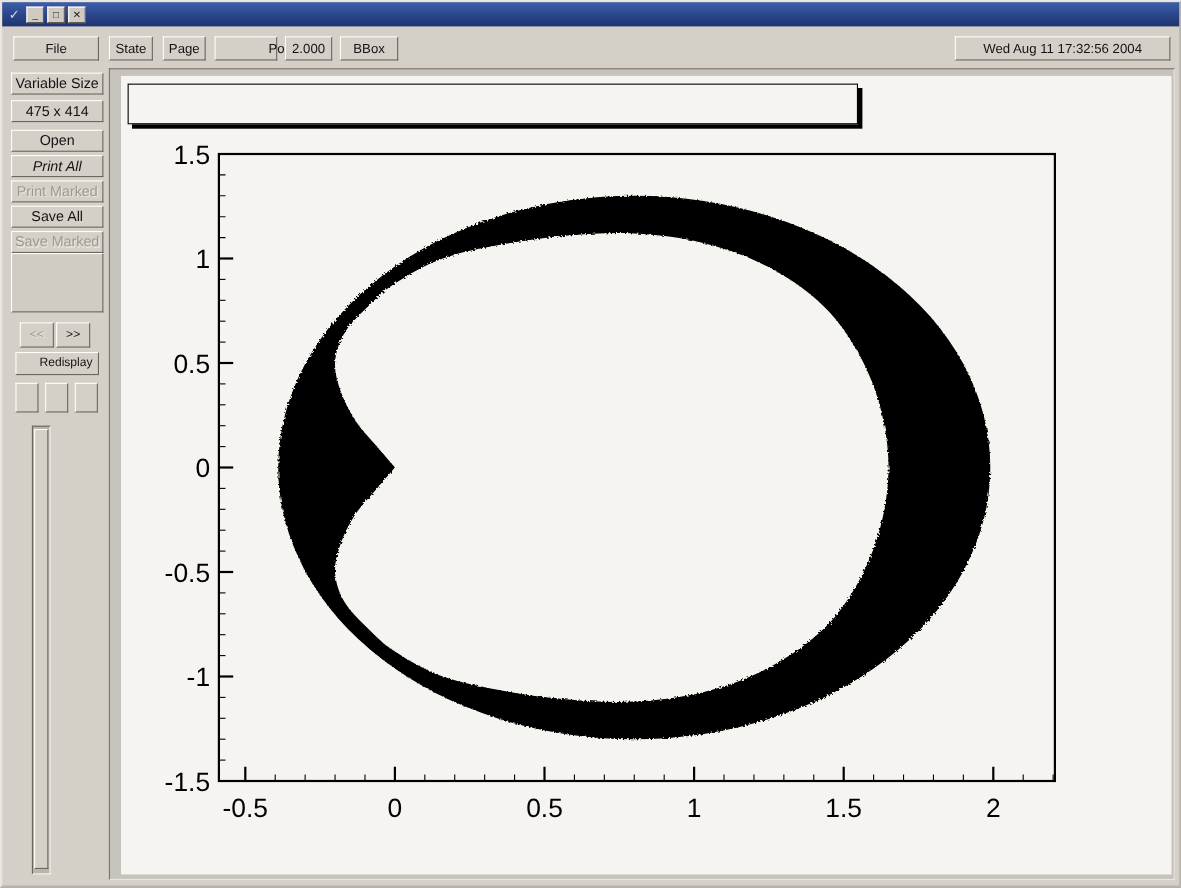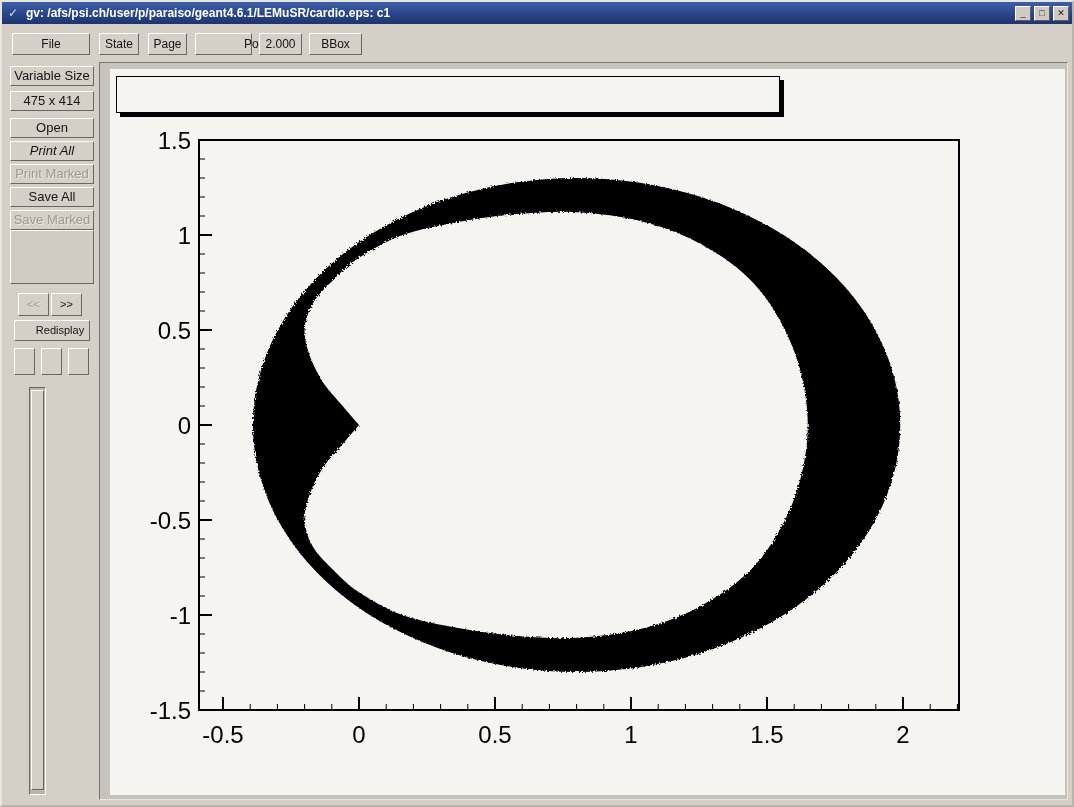--- a/index.html
+++ b/index.html
@@ -66,32 +66,32 @@
   .plot-svg { position:absolute; left:0; top:0; width:955px; height:726px; }
   .plot-svg text { font-family:"Liberation Sans",sans-serif; }
 </style>
 </head>
 <body>
 
 <div class="window">
 
   <div class="titlebar">
     <span class="win-menu-icon">✓</span>
-    <span class="title-text">gv: /afs/psi.ch/user/p/paraiso/geant4.6.1/LEMuSR/cardio.eps: c1</span>
     <span class="winbtn">_</span>
     <span class="winbtn">□</span>
     <span class="winbtn">✕</span>
   </div>
 
   <div class="btn tb tb-file">File</div>
   <div class="btn tb tb-state">State</div>
   <div class="btn tb tb-page">Page</div>
   <div class="btn tb tb-portrait">Portrait</div>
   <div class="btn tb tb-scale">2.000</div>
   <div class="btn tb tb-bbox">BBox</div>
+  <div class="panel tb tb-date">Wed Aug 11 17:32:56 2004</div>
 
   <div class="btn sb sb-varsize">Variable Size</div>
   <div class="btn sb sb-size">475 x 414</div>
   <div class="btn sb sb-open">Open</div>
   <div class="btn sb sb-printall">Print All</div>
   <div class="btn disabled sb sb-printmk">Print Marked</div>
   <div class="btn sb sb-saveall">Save All</div>
   <div class="btn disabled sb sb-savemk">Save Marked</div>
 
   <div class="panel sb-list"></div>

